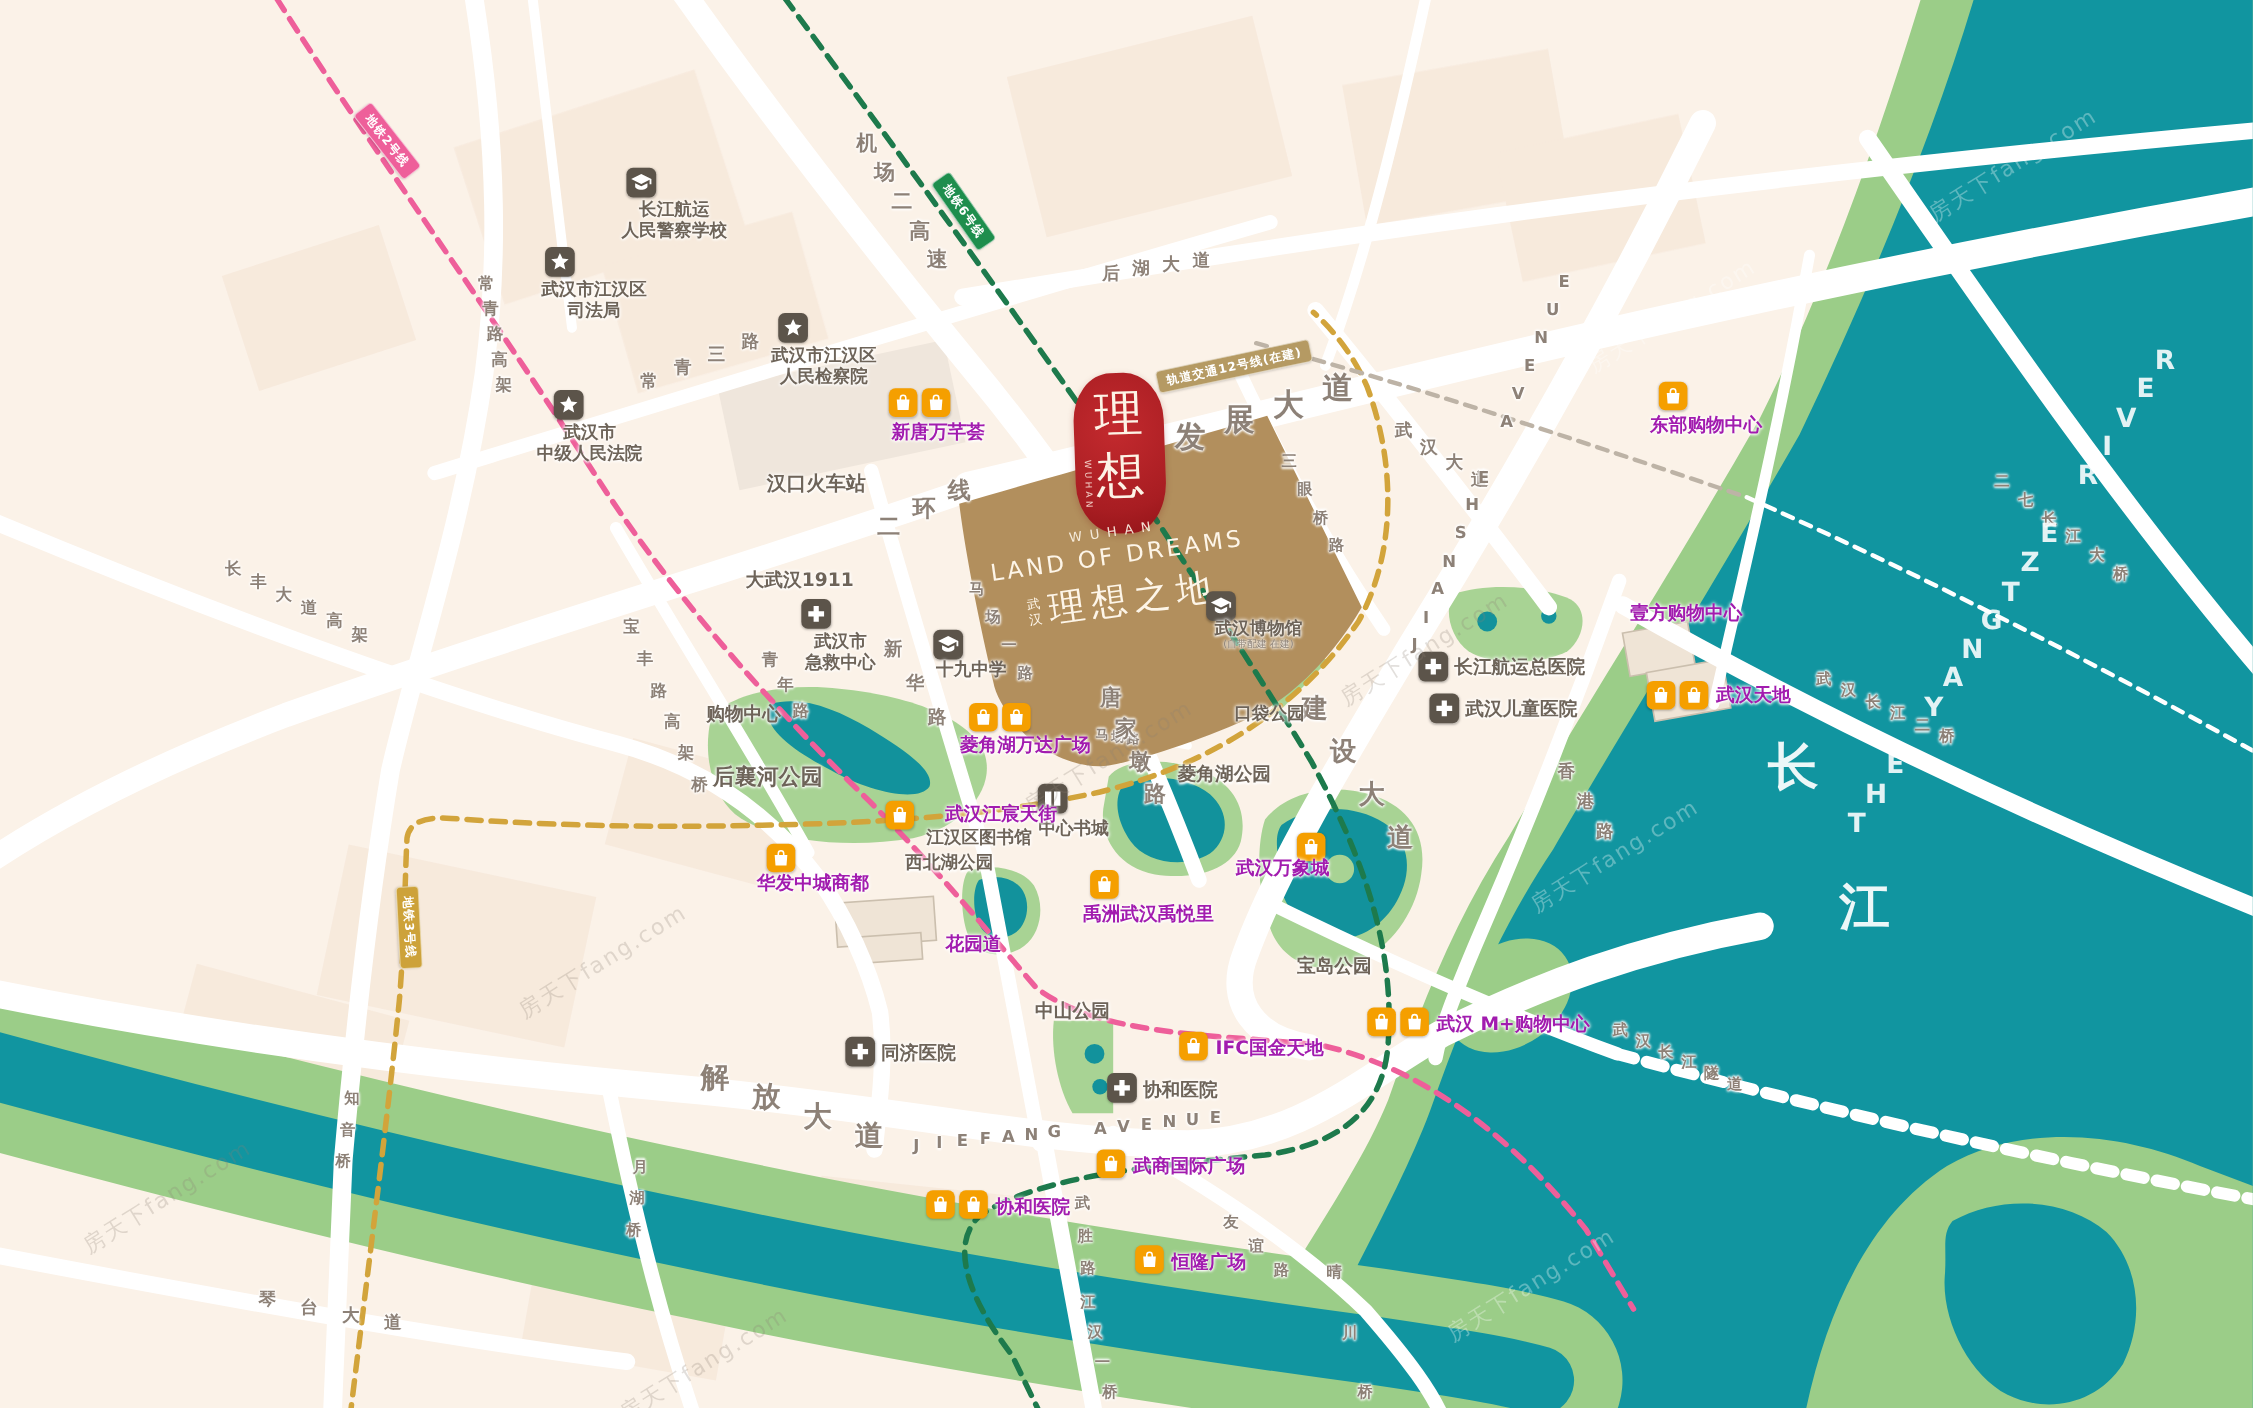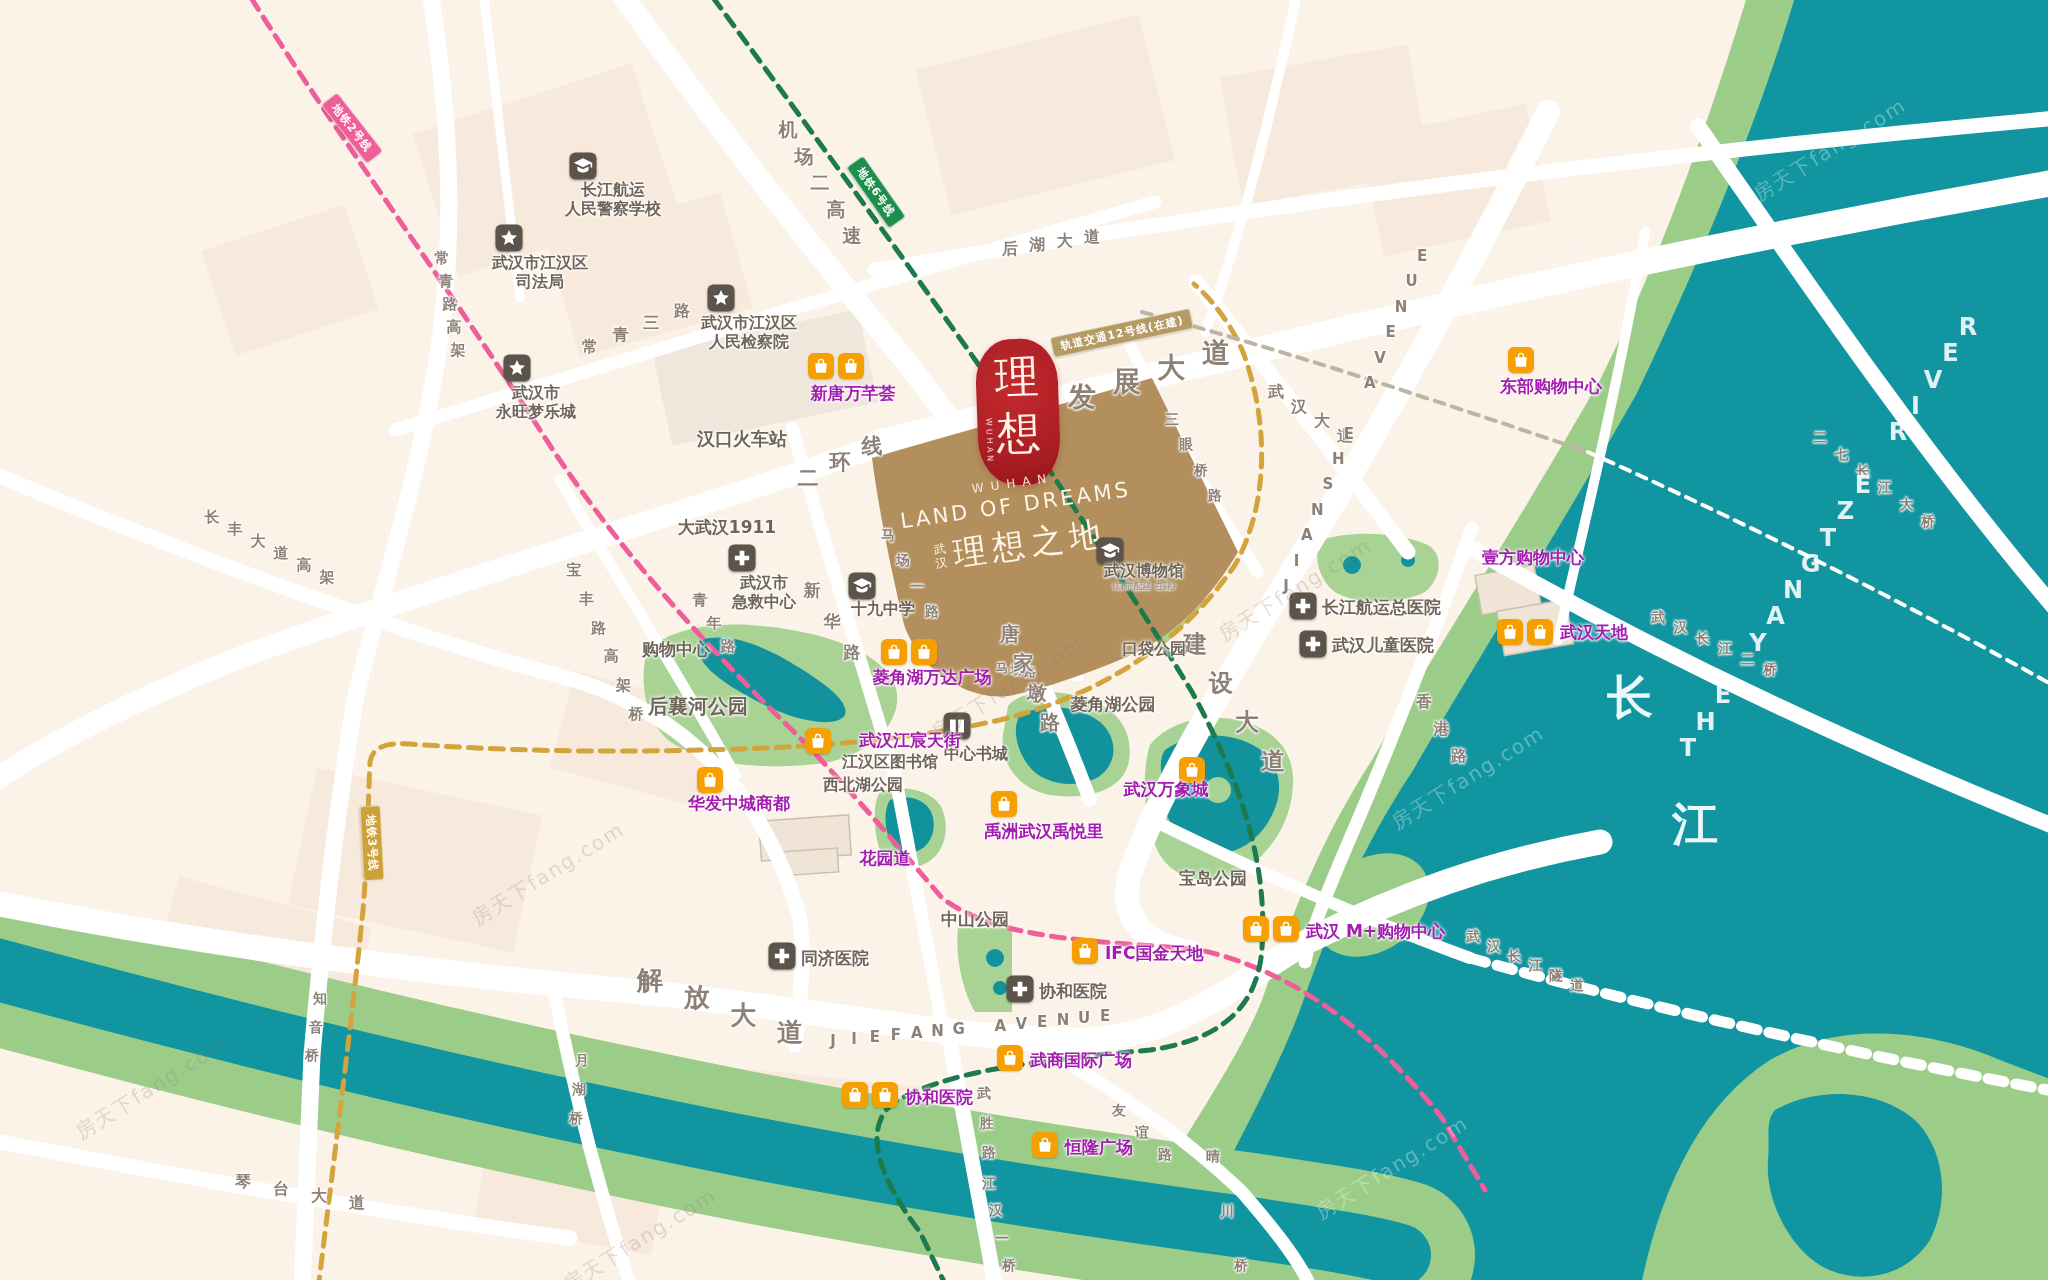--- a/index.html
+++ b/index.html
@@ -378,21 +378,21 @@
         <div>武汉市江汉区</div>
         <div>人民检察院</div>
       </div>
       <div class="picon" style="left: 517px; top: 368px;">
         <svg viewBox="0 0 24 24">
           <path fill="#fff" d="M12 2.8l2.7 5.9 6.4.6-4.9 4.3 1.5 6.3-5.7-3.4-5.7 3.4 1.5-6.3L3 9.3l6.4-.6z"></path>
         </svg>
       </div>
       <div class="ptxt c" style="left: 536px; top: 403px; font-size: 16px;">
         <div>武汉市</div>
-        <div>永旺梦乐城</div>
+        <div>中级人民法院</div>
       </div>
       <div class="picon" style="left: 742px; top: 558px;">
         <svg viewBox="0 0 24 24">
           <path fill="#fff" d="M9.3 3.8h5.4v5.5h5.5v5.4h-5.5v5.5H9.3v-5.5H3.8V9.3h5.5z"></path>
         </svg>
       </div>
       <div class="ptxt c" style="left: 764px; top: 593px; font-size: 16px;">
         <div>武汉市</div>
         <div>急救中心</div>
       </div>

